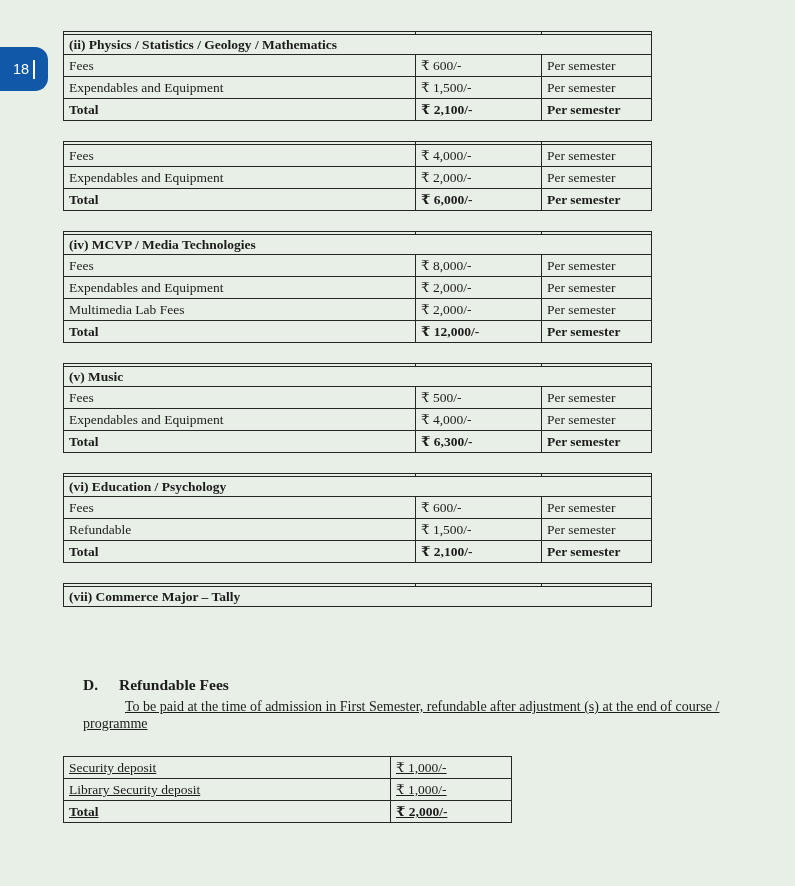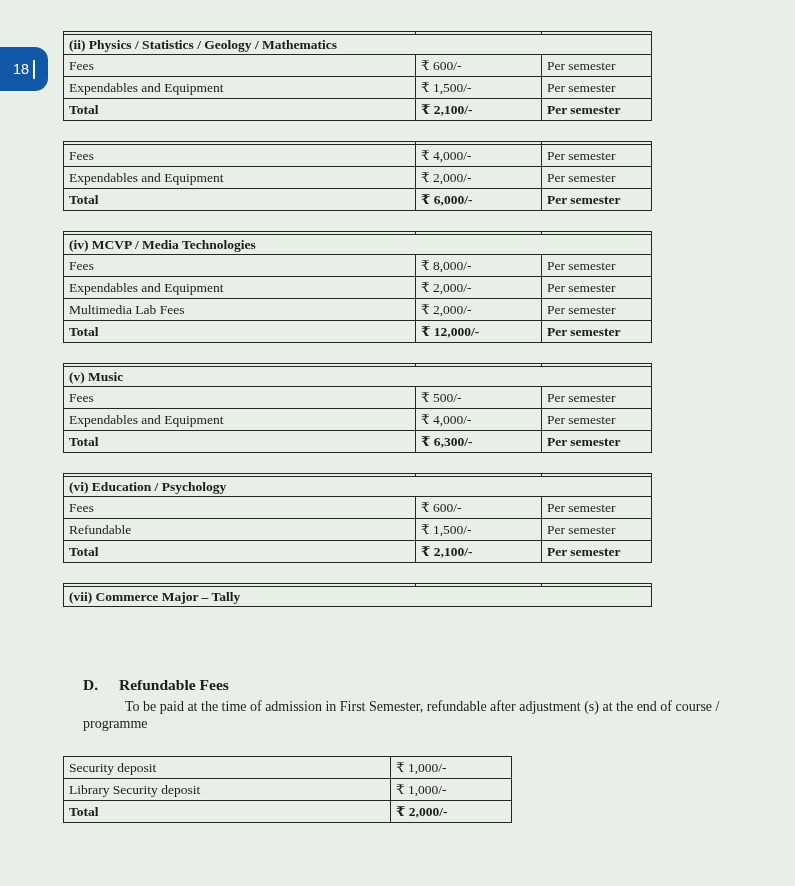--- a/index.html
+++ b/index.html
@@ -94,31 +94,33 @@
   }
   #section-d .heading .letter {
     display: inline-block;
     width: 36px;
   }
   #section-d .desc {
     margin: 4px 0 0 0;
     font-size: 14px;
     line-height: 17px;
     text-indent: 42px;
+    text-decoration: underline;
   }
 
   
   table.refund-table {
     position: absolute;
     left: 63px;
     top: 756px;
     width: 448px;
     border-collapse: collapse;
     table-layout: fixed;
     border: 1.5px solid #262626;
+    text-decoration: underline;
   }
   table.refund-table col.r1 { width: 327px; }
   table.refund-table col.r2 { width: 121px; }
   table.refund-table td {
     border: 1px solid #262626;
     font-size: 13.5px;
     line-height: 17px;
     padding: 2px 5px;
     white-space: nowrap;
     overflow: hidden;

